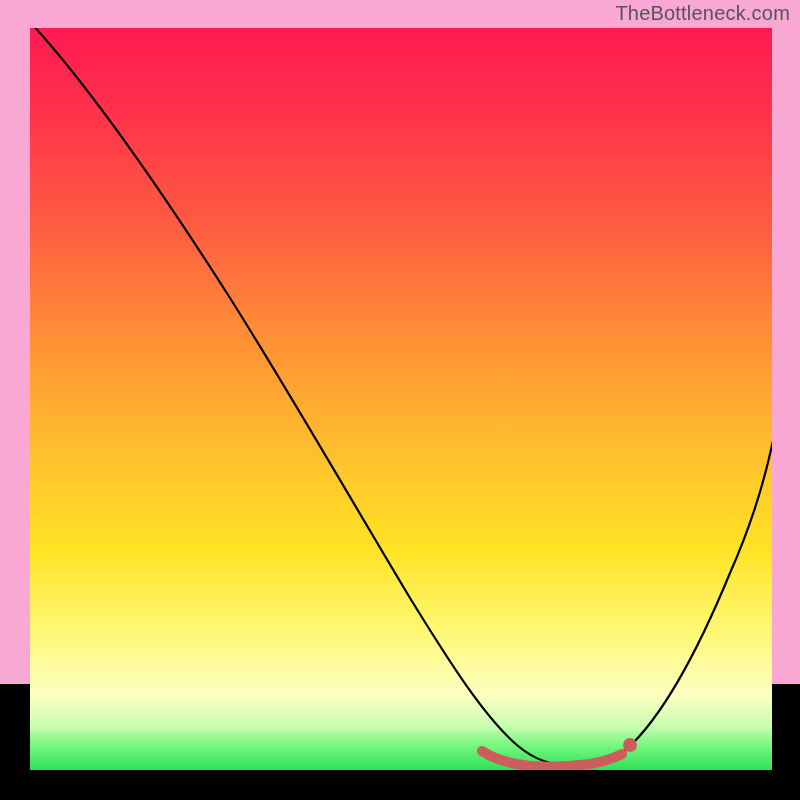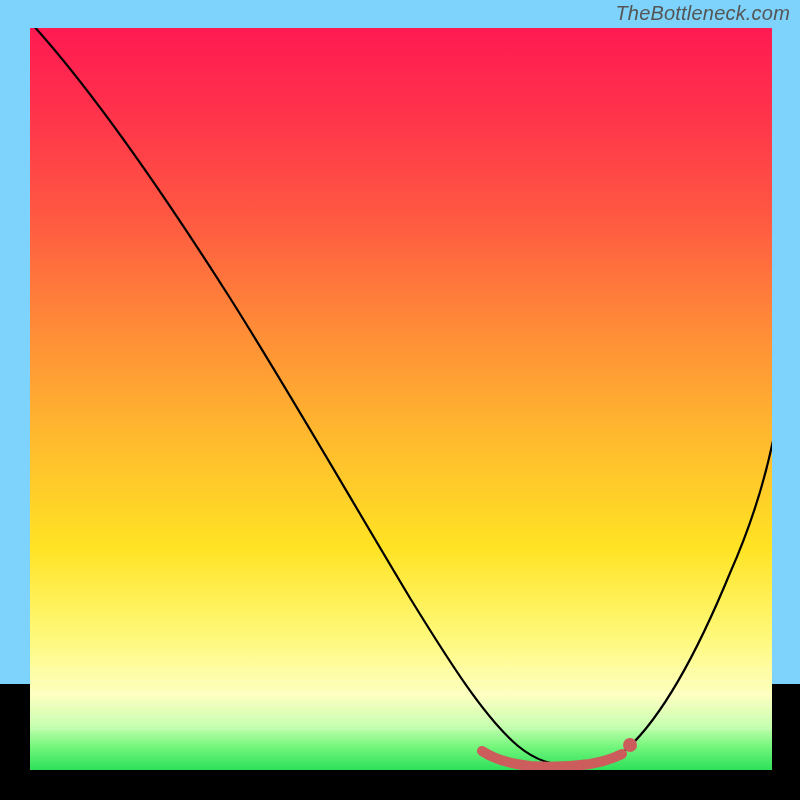--- a/index.html
+++ b/index.html
@@ -8,22 +8,21 @@
     width: 800px;
     height: 800px;
     background: #000;
     overflow: hidden;
     font-family: Arial, Helvetica, sans-serif;
   }
   .frame {
     position: relative;
     width: 800px;
     height: 684px;
-    background: #7dd3fc;
-    font-style: italic;
+    background: #f9a8d4;
   }
   .watermark {
     position: absolute;
     top: 2px;
     right: 10px;
     color: #555;
     font-size: 20px;
     font-weight: 500;
     letter-spacing: 0.2px;
     z-index: 10;

